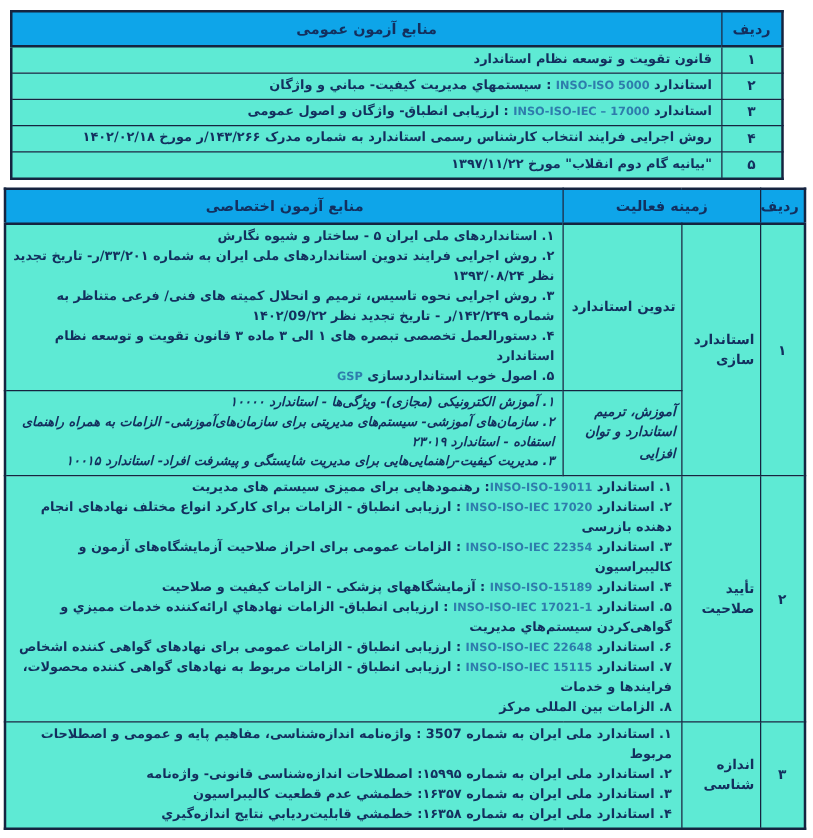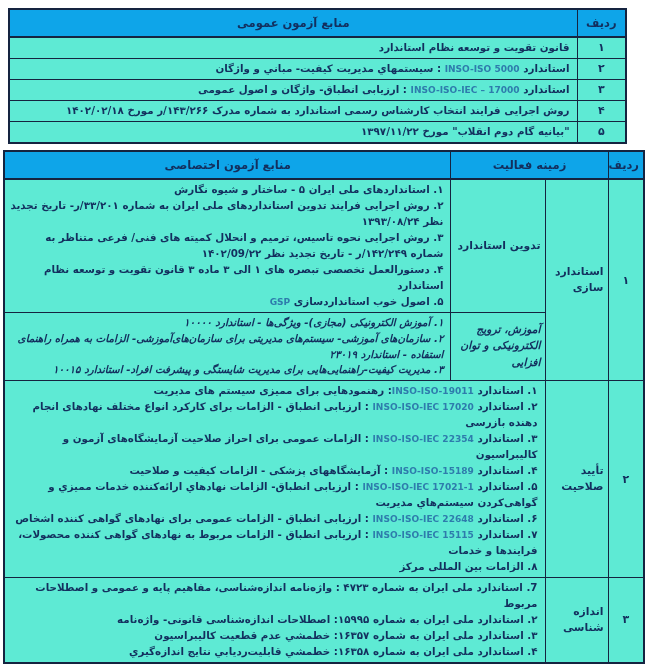--- a/index.html
+++ b/index.html
@@ -87,21 +87,21 @@
           <td class="subcatcell">تدوین استاندارد</td>
           <td class="srccell" style="height: 99px;">
             <div class="item">۱. استانداردهای ملی ایران ۵ - ساختار و شیوه نگارش</div>
             <div class="item">۲. روش اجرایی فرایند تدوین استانداردهای ملی ایران به شماره ۳۳/۲۰۱/ر- تاریخ تجدید نظر ۱۳۹۳/۰۸/۲۴</div>
             <div class="item">۳. روش اجرایی نحوه تاسیس، ترمیم و انحلال کمیته های فنی/ فرعی متناظر به شماره ۱۴۲/۲۴۹/ر - تاریخ تجدید نظر ۱۴۰۲/09/۲۲</div>
             <div class="item">۴. دستورالعمل تخصصی تبصره های ۱ الی ۳ ماده ۳ قانون تقویت و توسعه نظام استاندارد</div>
             <div class="item">۵. اصول خوب استانداردسازی <span class="latin" dir="ltr">GSP</span></div>
           </td>
         </tr>
         <tr class="dashed">
-          <td class="subcatcell">آموزش، ترویج الکترونیکی و توان افزایی</td>
+          <td class="subcatcell">آموزش، ترمیم استاندارد و توان افزایی</td>
           <td class="srccell" style="height: 67px;">
             <div class="item">۱. آموزش الکترونیکی (مجازی)- ویژگی‌ها - استاندارد ۱۰۰۰۰</div>
             <div class="item">۲. سازمان‌های آموزشی- سیستم‌های مدیریتی برای سازمان‌های‌آموزشی- الزامات به همراه راهنمای استفاده - استاندارد ۲۳۰۱۹</div>
             <div class="item">۳. مدیریت کیفیت-راهنمایی‌هایی برای مدیریت شایستگی و پیشرفت افراد- استاندارد ۱۰۰۱۵</div>
           </td>
         </tr>
         <tr>
           <td class="numcell">۲</td>
           <td class="catcell">تأیید صلاحیت</td>
           <td class="srccell" colspan="2" style="height: 135px; margin-left: 11px;">
@@ -112,21 +112,21 @@
             <div class="item">۵. استاندارد <span class="latin" dir="ltr">INSO-ISO-IEC 17021-1</span> : ارزیابی انطباق- الزامات نهادهاي ارائه‌کننده خدمات ممیزي و گواهی‌کردن سیستم‌هاي مدیریت</div>
             <div class="item">۶. استاندارد <span class="latin" dir="ltr">INSO-ISO-IEC 22648</span> : ارزیابی انطباق - الزامات عمومی برای نهادهای گواهی کننده اشخاص</div>
             <div class="item">۷. استاندارد <span class="latin" dir="ltr">INSO-ISO-IEC 15115</span> : ارزیابی انطباق - الزامات مربوط به نهادهای گواهی کننده محصولات، فرایندها و خدمات</div>
             <div class="item">۸. الزامات بین المللی مرکز</div>
           </td>
         </tr>
         <tr>
           <td class="numcell">۳</td>
           <td class="catcell">اندازه شناسی</td>
           <td class="srccell" colspan="2" style="height: 72px;">
-            <div class="item">7. استاندارد ملی ایران به شماره ۴۷۲۳ : واژه‌نامه اندازه‌شناسی، مفاهیم پایه و عمومی و اصطلاحات مربوط</div>
+            <div class="item">۱. استاندارد ملی ایران به شماره 3507 : واژه‌نامه اندازه‌شناسی، مفاهیم پایه و عمومی و اصطلاحات مربوط</div>
             <div class="item">۲. استاندارد ملی ایران به شماره ۱۵۹۹۵: اصطلاحات اندازه‌شناسی قانونی- واژه‌نامه</div>
             <div class="item">۳. استاندارد ملی ایران به شماره ۱۶۳۵۷: خطمشي عدم قطعیت کالیبراسیون</div>
             <div class="item">۴. استاندارد ملی ایران به شماره ۱۶۳۵۸: خطمشي قابلیت‌ردیابي نتایج اندازه‌گیري</div>
           </td>
         </tr>
       </tbody>
   </table>
 
 </div>
 

